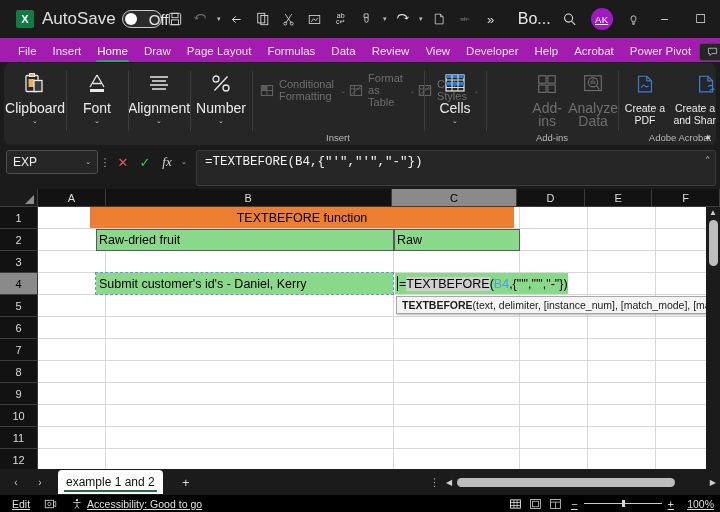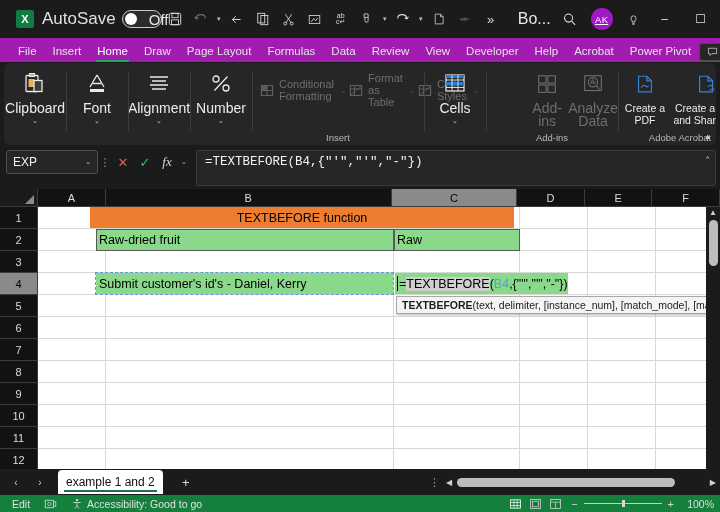--- a/index.html
+++ b/index.html
@@ -196,22 +196,22 @@
   }
   .addsheet { width: 26px; height: 22px; display:flex; align-items:center; justify-content:center; color:#dcdcdc; font-size:13px; cursor:pointer; margin-left:10px;}
   .sheet-dots { color: #a9a9a9; font-size: 11px; margin-left: auto; padding: 0 6px; cursor: pointer; }
   .hscroll { width: 270px; height: 14px; display: flex; align-items: center; gap: 3px; }
   .hs-arrow { color: #d0d0d0; font-size: 8px; cursor: pointer; }
   .hs-track { flex: 1 1 auto; height: 9px; position: relative; }
   .hs-thumb { position: absolute; left: 2px; width: 218px; height: 9px; background: #bdbdbd; border-radius: 5px; cursor: pointer;}
 
   
   .statusbar {
-    flex: 0 0 17px; background: #15803d; display: flex; align-items: center; padding: 0 6px;
-    font-size: 10.5px; color: #e0e0e0;
+    flex: 0 0 17px; background: #000000; display: flex; align-items: center; padding: 0 6px;
+    font-size: 10.5px; color: #e0e0e0; text-decoration: underline;
   }
   .sb-item { margin-right: 14px; display: flex; align-items: center; gap: 4px; cursor: pointer; white-space: nowrap;}
   .vmode { width: 20px; height: 14px; display:flex; align-items:center; justify-content:center; color:#d0d0d0; font-size:11px; cursor:pointer;}
   .vmode.active { color:#fff; }
   .zoomwrap { display:flex; align-items:center; gap:6px; margin-left:6px;}
   .zoom-sign { font-size: 11px; color: #d8d8d8; cursor:pointer; }
   .zoom-track { width: 78px; height: 1px; background: #c9c9c9; position: relative; }
   .zoom-knob { position: absolute; left: 38px; top: -3px; width: 3px; height: 7px; background: #d8d8d8; }
   .zoom-pct { font-size: 10.5px; color: #dcdcdc; width: 34px; text-align: right; }
   svg { display: block; }

